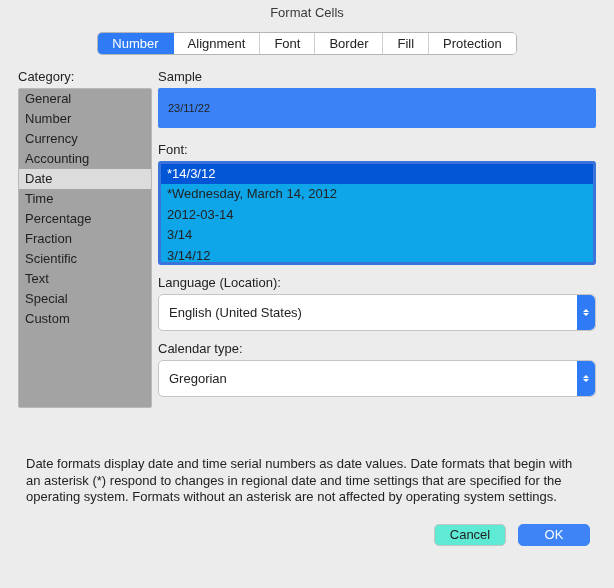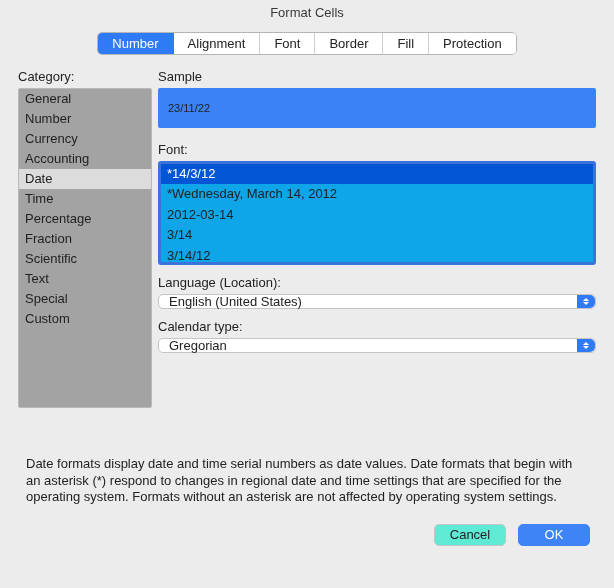--- a/index.html
+++ b/index.html
@@ -104,21 +104,21 @@
   .type-item.selected {
     background: #0255d4;
     color: #fff;
   }
 
   .field-label { margin-top: 10px; font-size: 13px; color: #222; }
 
   .select {
     position: relative;
     margin-top: 4px;
-    height: 15px;
+    height: 37px;
     background: #fff;
     border: 1px solid #c5c5c5;
     border-radius: 5px;
     display: flex;
     align-items: center;
     padding: 0 26px 0 10px;
     font-size: 13px;
     cursor: default;
   }
   .select-cap {

